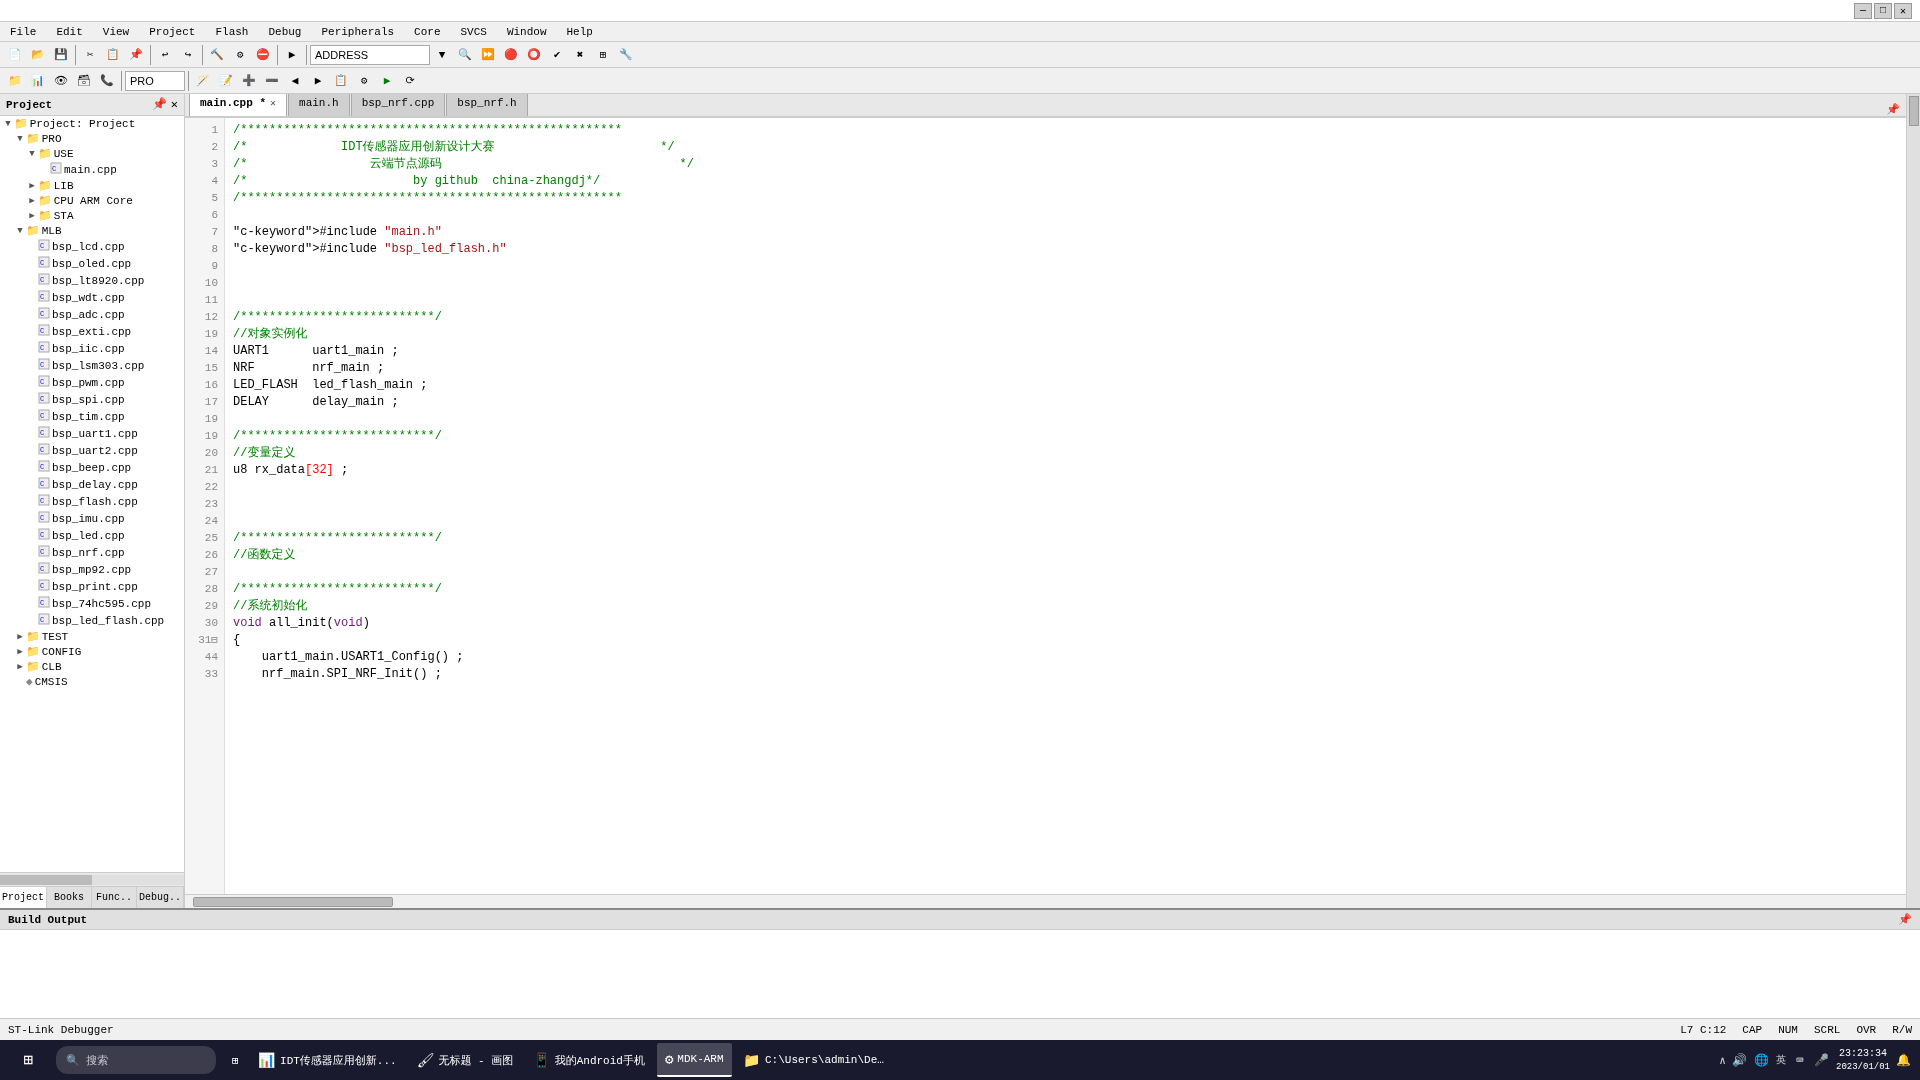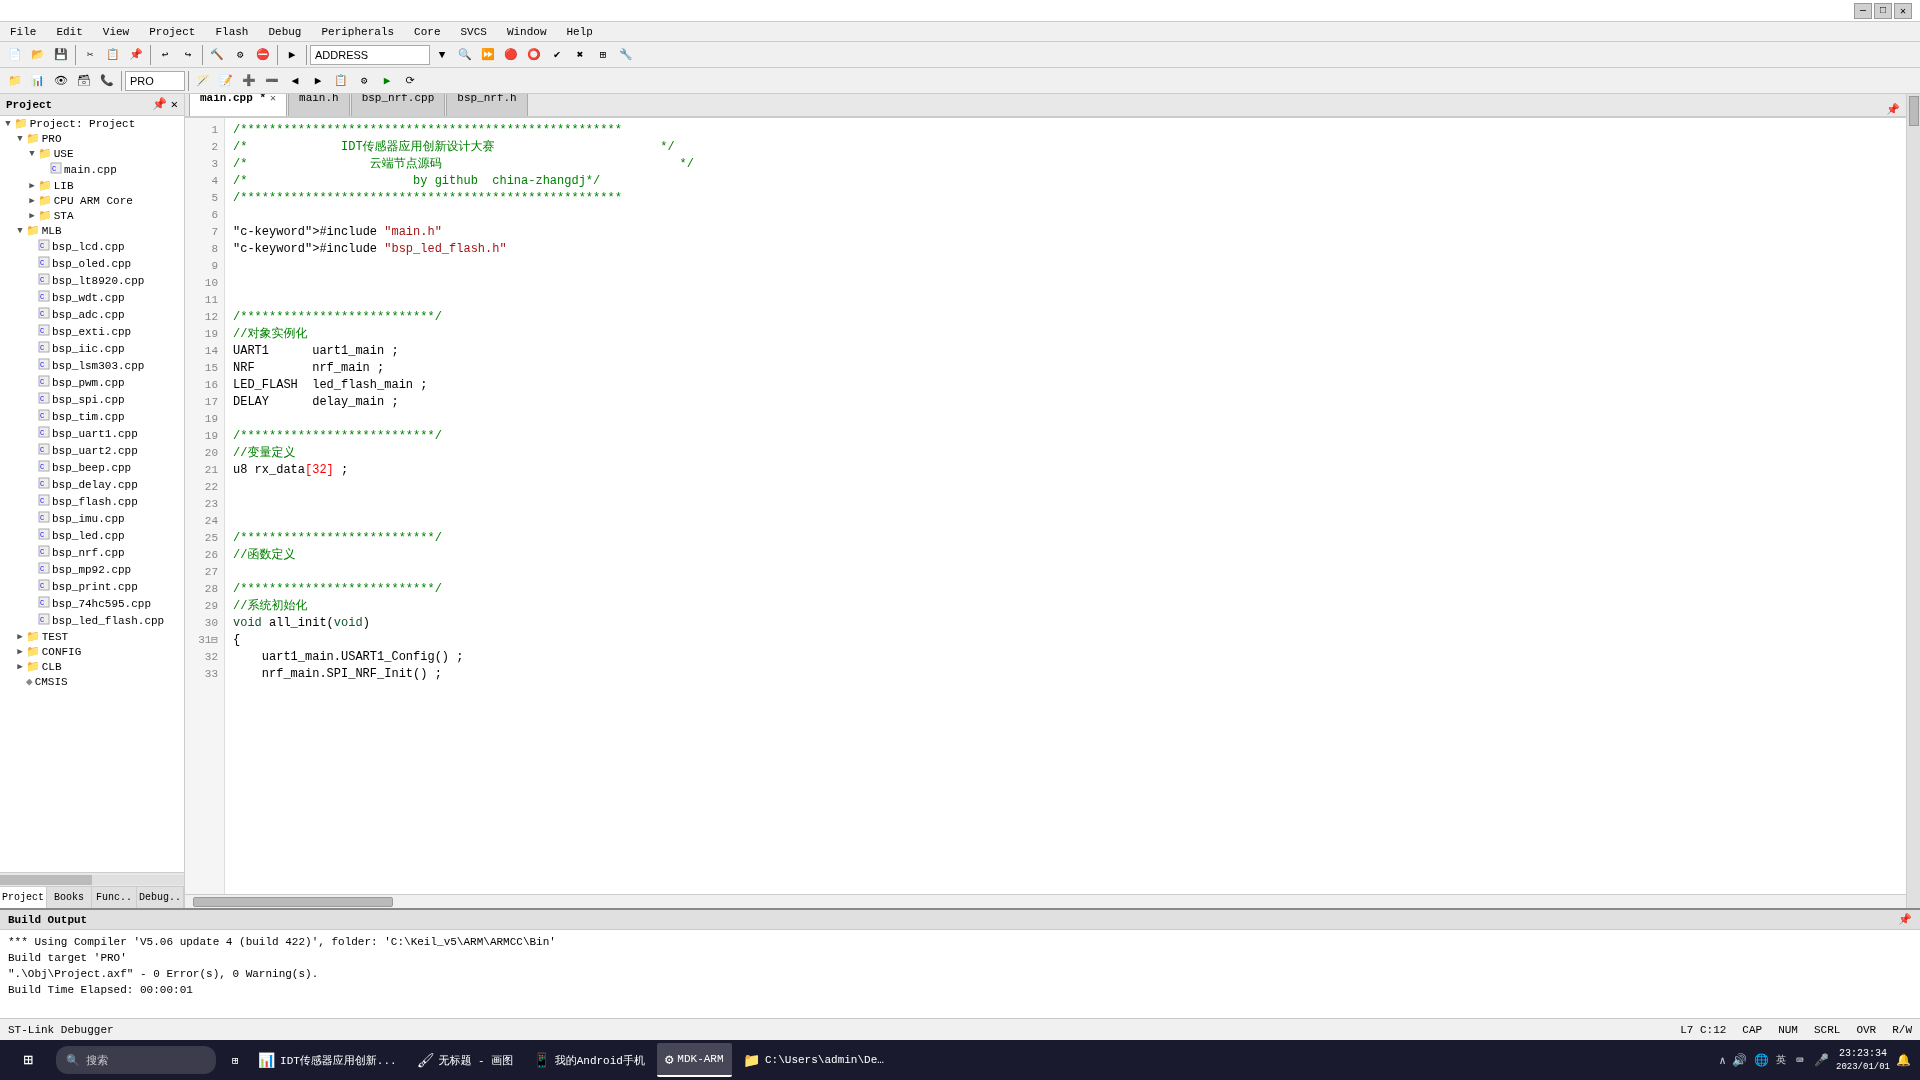--- a/index.html
+++ b/index.html
@@ -181,21 +181,21 @@
       display: flex;
       align-items: flex-end;
       border-bottom: 2px solid #ccc;
       padding-left: 4px;
       gap: 1px;
     }
     .code-tab {
       height: 32px;
       padding: 12px 10px;
       display: flex;
-      align-items: flex-end;
+      align-items: flex-start;
       font-size: 11px;
       background: #d0d0d0;
       border: 1px solid #aaa;
       border-bottom: none;
       cursor: pointer;
       gap: 4px;
     }
     .code-tab.active {
       background: #fff;
       border-color: #aaa;
@@ -231,21 +231,21 @@
       flex: 1;
       padding: 4px 8px;
       font-size: 12px;
       line-height: 17px;
       white-space: pre;
       color: #000;
       font-family: 'Consolas', 'Courier New', monospace;
     }
     .c-comment { color: #008000; }
     .c-string { color: #a31515; }
-    .c-keyword { color: #14532d; }
+    .c-keyword { color: #701a75; }
     .c-number { color: #ff0000; }
     .c-chinese-comment { color: #008000; }
 
     
     #right-bar {
       width: 14px;
       background: #e0e0e0;
       border-left: 1px solid #ccc;
       flex-shrink: 0;
     }
@@ -780,21 +780,21 @@
           <span class="line-num">22</span>
           <span class="line-num">23</span>
           <span class="line-num">24</span>
           <span class="line-num">25</span>
           <span class="line-num">26</span>
           <span class="line-num">27</span>
           <span class="line-num">28</span>
           <span class="line-num">29</span>
           <span class="line-num">30</span>
           <span class="line-num">31⊟</span>
-          <span class="line-num">32</span>
+          <span class="line-num">44</span>
           <span class="line-num">33</span>
         </div>
       <div id="code-content"><span class="code-line"><span class="c-comment">/*****************************************************</span></span><span class="code-line"><span class="c-comment">/*             IDT传感器应用创新设计大赛                       */</span></span><span class="code-line"><span class="c-comment">/*                 云端节点源码                                 */</span></span><span class="code-line"><span class="c-comment">/*                       by github  china-zhangdj*/</span></span><span class="code-line"><span class="c-comment">/*****************************************************</span></span><span class="code-line">&nbsp;</span><span class="code-line"><span class="&lt;span">"c-keyword"</span>&gt;#include <span class="c-string">"main.h"</span></span><span class="code-line"><span class="&lt;span">"c-keyword"</span>&gt;#include <span class="c-string">"bsp_led_flash.h"</span></span><span class="code-line">&nbsp;</span><span class="code-line">&nbsp;</span><span class="code-line">&nbsp;</span><span class="code-line"><span class="c-comment">/***************************/</span></span><span class="code-line"><span class="c-chinese-comment">//对象实例化</span></span><span class="code-line">UART1      uart1_main ;</span><span class="code-line">NRF        nrf_main ;</span><span class="code-line">LED_FLASH  led_flash_main ;</span><span class="code-line">DELAY      delay_main ;</span><span class="code-line">&nbsp;</span><span class="code-line"><span class="c-comment">/***************************/</span></span><span class="code-line"><span class="c-chinese-comment">//变量定义</span></span><span class="code-line">u8 rx_data<span class="c-number">[32]</span> ;</span><span class="code-line">&nbsp;</span><span class="code-line">&nbsp;</span><span class="code-line">&nbsp;</span><span class="code-line"><span class="c-comment">/***************************/</span></span><span class="code-line"><span class="c-chinese-comment">//函数定义</span></span><span class="code-line">&nbsp;</span><span class="code-line"><span class="c-comment">/***************************/</span></span><span class="code-line"><span class="c-chinese-comment">//系统初始化</span></span><span class="code-line"><span class="c-keyword">void</span> all_init(<span class="c-keyword">void</span>)</span><span class="code-line">{</span><span class="code-line">    uart1_main.USART1_Config() ;</span><span class="code-line">    nrf_main.SPI_NRF_Init() ;</span></div>
     </div>
 
     <div style="height:14px;background:#f0f0f0;border-top:1px solid #ccc;display:flex;align-items:center;">
       <div style="margin-left:8px;width:200px;height:10px;background:#bbb;border:1px solid #999;border-radius:2px;"></div>
     </div>
   </div>
 
@@ -802,26 +802,20 @@
     <div style="margin:2px auto;width:10px;height:30px;background:#bbb;border:1px solid #999;"></div>
   </div>
 
 </div>
 
 <div id="bottom-panel">
   <div id="build-output-header">
     <span>Build Output</span>
     <span style="margin-left:auto;cursor:pointer;">📌</span>
   </div>
-  <div id="build-output-content">
-      <div>*** Using Compiler 'V5.06 update 4 (build 422)', folder: 'C:\Keil_v5\ARM\ARMCC\Bin'</div>
-      <div>Build target 'PRO'</div>
-      <div>".\Obj\Project.axf" - 0 Error(s), 0 Warning(s).</div>
-      <div>Build Time Elapsed:  00:00:01</div>
-    </div>
 </div>
 
 <div id="status-bar">
   <div id="status-left">
     <span>ST-Link Debugger</span>
   </div>
   <span>L7 C:12</span>
   <span>CAP</span>
   <span>NUM</span>
   <span>SCRL</span>

